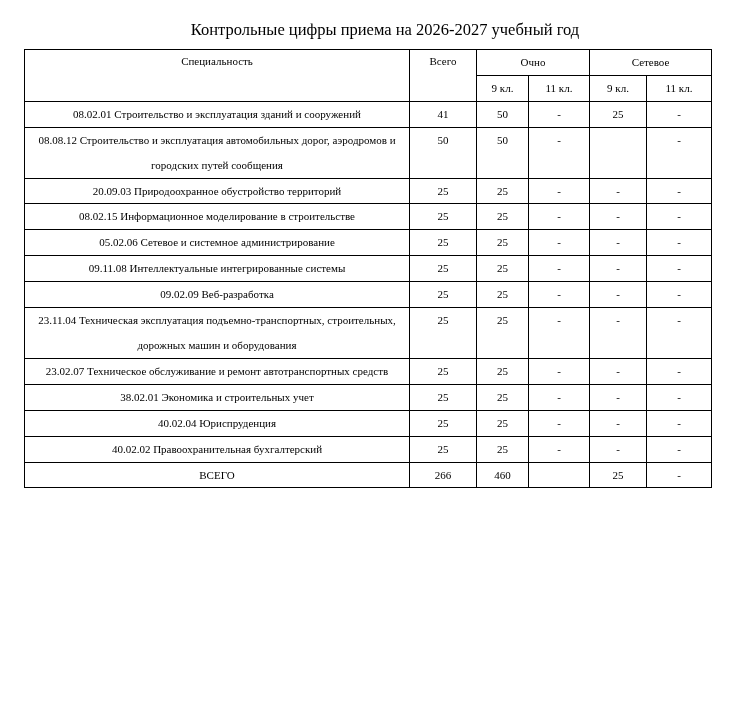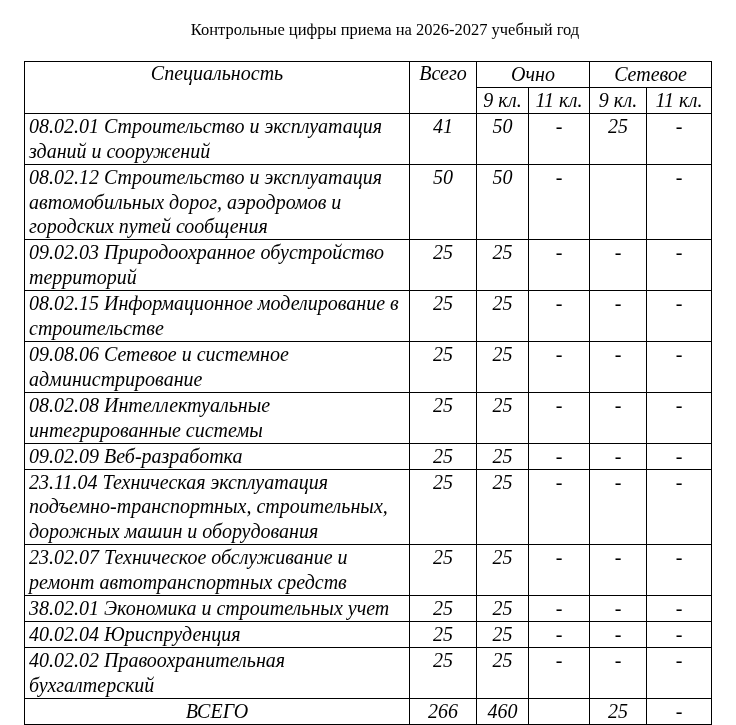--- a/index.html
+++ b/index.html
@@ -6,31 +6,30 @@
   body {
     width: 736px; height: 725px; position: relative; overflow: hidden;
     font-family: "Liberation Serif", "DejaVu Serif", serif;
     color: #000000;
   }
   .title {
     position: absolute; left: 0; top: 18px; width: 770px;
     text-align: center; font-size: 16.5px; line-height: 24px;
   }
   table {
-    position: absolute; left: 24px; top: 61px;
+    position: absolute; left: 24px; top: 49px;
     border-collapse: collapse; table-layout: fixed;
-    font-size: 20px;
-    font-style: italic;
+    font-size: 11px;
   }
   td, th {
     border: 1px solid #000; padding: 0; vertical-align: top;
     font-weight: normal; line-height: 24.9px;
   }
   th { text-align: center; }
-  td.spec { text-align: left; padding-left: 4px; padding-right: 4px; }
+  td.spec { text-align: center; padding-left: 4px; padding-right: 4px; }
   td.num { text-align: center; }
   td.total-label { text-align: center; }
   .hdr1 { height: 21px; line-height: 21px; }
   .hdr2 { height: 21px; line-height: 21px; }
 </style>
 </head>
 <body>
 
 <div class="title">Контрольные цифры приема на 2026-2027 учебный год</div>
 
@@ -60,53 +59,53 @@
   <tbody id="tbody">
       <tr>
         <td class="spec">08.02.01 Строительство и эксплуатация зданий и сооружений</td>
         <td class="num">41</td>
         <td class="num">50</td>
         <td class="num">-</td>
         <td class="num">25</td>
         <td class="num">-</td>
       </tr>
       <tr>
-        <td class="spec">08.02.12 Строительство и эксплуатация автомобильных дорог, аэродромов и городских путей сообщения</td>
+        <td class="spec">08.08.12 Строительство и эксплуатация автомобильных дорог, аэродромов и городских путей сообщения</td>
         <td class="num">50</td>
         <td class="num">50</td>
         <td class="num">-</td>
         <td class="num"></td>
         <td class="num">-</td>
       </tr>
       <tr>
-        <td class="spec">09.02.03 Природоохранное обустройство территорий</td>
+        <td class="spec">20.09.03 Природоохранное обустройство территорий</td>
         <td class="num">25</td>
         <td class="num">25</td>
         <td class="num">-</td>
         <td class="num">-</td>
         <td class="num">-</td>
       </tr>
       <tr>
         <td class="spec">08.02.15 Информационное моделирование в строительстве</td>
         <td class="num">25</td>
         <td class="num">25</td>
         <td class="num">-</td>
         <td class="num">-</td>
         <td class="num">-</td>
       </tr>
       <tr>
-        <td class="spec">09.08.06 Сетевое и системное администрирование</td>
+        <td class="spec">05.02.06 Сетевое и системное администрирование</td>
         <td class="num">25</td>
         <td class="num">25</td>
         <td class="num">-</td>
         <td class="num">-</td>
         <td class="num">-</td>
       </tr>
       <tr>
-        <td class="spec">08.02.08 Интеллектуальные интегрированные системы</td>
+        <td class="spec">09.11.08 Интеллектуальные интегрированные системы</td>
         <td class="num">25</td>
         <td class="num">25</td>
         <td class="num">-</td>
         <td class="num">-</td>
         <td class="num">-</td>
       </tr>
       <tr>
         <td class="spec">09.02.09 Веб-разработка</td>
         <td class="num">25</td>
         <td class="num">25</td>

